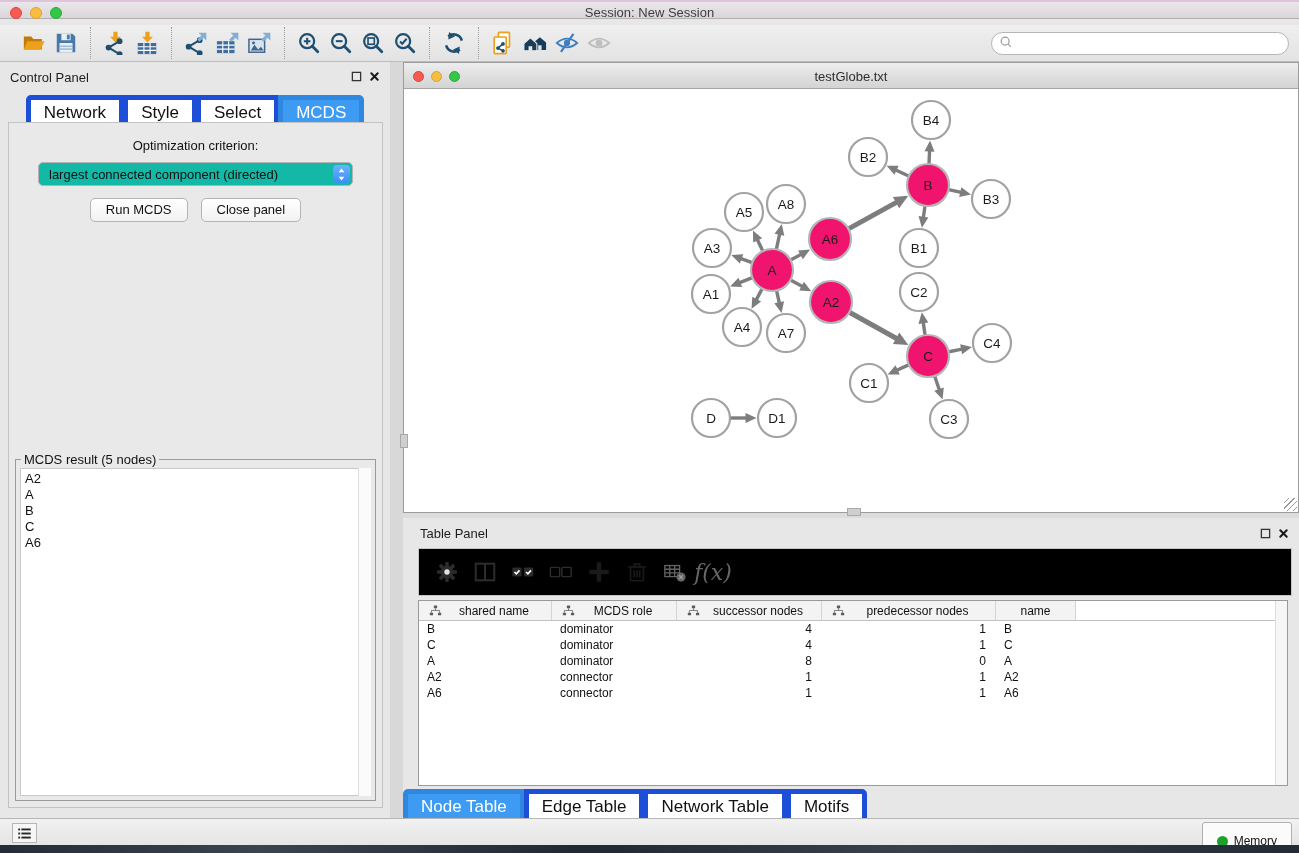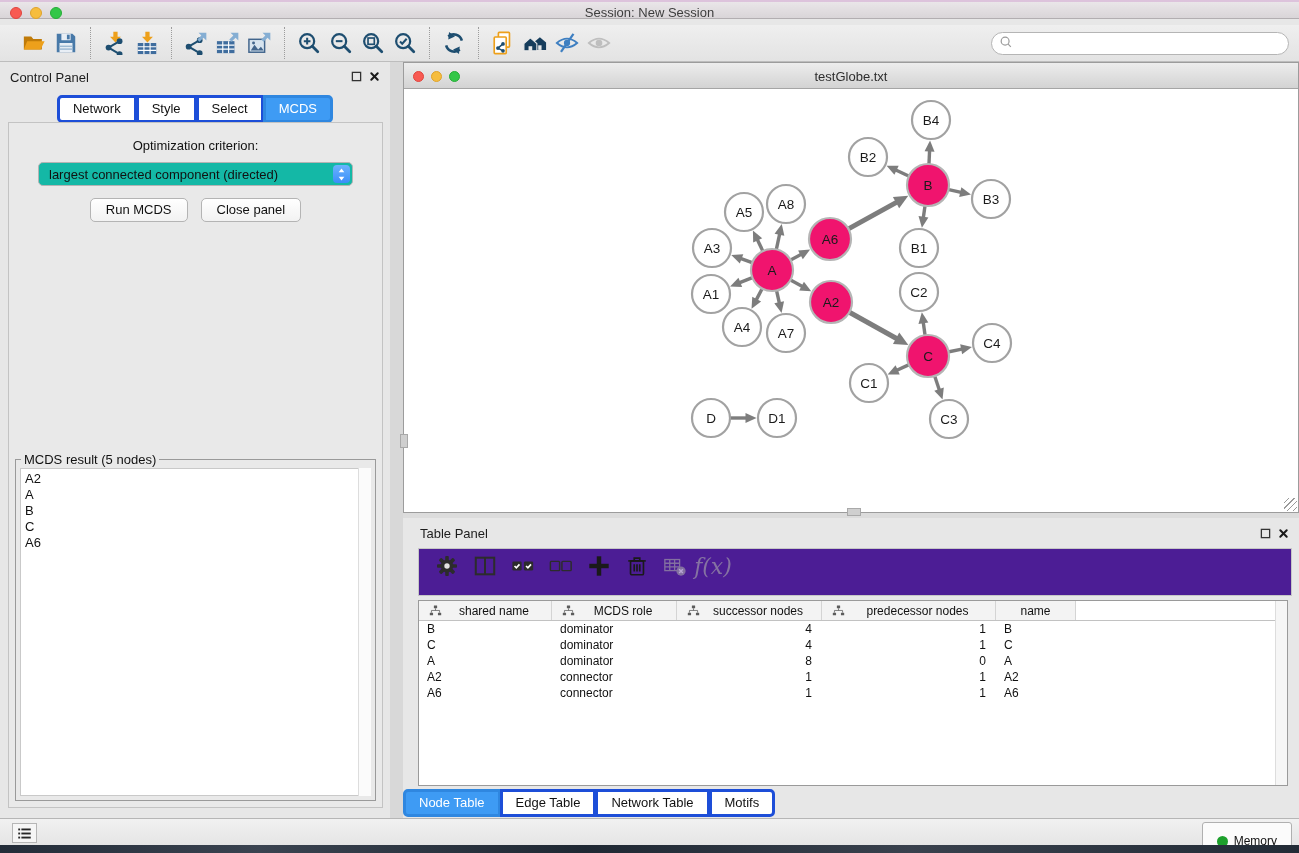--- a/index.html
+++ b/index.html
@@ -33,21 +33,21 @@
   .searchbox input { border:none; outline:none; flex:1; font-size:12px; background:transparent; padding:0 8px 0 4px; }
 
   
   .panel-head-ico { position:absolute; top:0; width:14px; height:14px; display:flex; align-items:center; justify-content:center; }
   .panel-head-ico svg { width:11px; height:11px; }
 
   
   .control-panel { position:absolute; left:0; top:62px; width:390px; height:756px; background:#e7e7e7; }
   .cp-title { position:absolute; left:10px; top:8px; font-size:13px; color:#1d1d1d; }
   .seg-tabs { display:inline-flex; }
-  .seg-tab { font-size:13px; color:#111; background:#fff; border:3px solid #1d4ed8; padding:3px 13px 4px;
+  .seg-tab { font-size:17px; color:#111; background:#fff; border:5px solid #1d4ed8; padding:3px 13px 4px;
     margin-left:-1px; cursor:default; white-space:nowrap; }
   .seg-tab:first-child { border-radius:5px 0 0 5px; margin-left:0; }
   .seg-tab:last-child { border-radius:0 5px 5px 0; }
   .seg-tab.active { background:#3e9bf4; border-color:#2f87e0; color:#fff; }
   .cp-tabs-wrap { position:absolute; left:0; top:33px; width:100%; text-align:center; }
   .cp-body { position:absolute; left:8px; right:7px; top:60px; bottom:10px; background:#e9e9e9; border:1px solid #c3c3c3; }
   .opt-label { margin-top:15px; text-align:center; font-size:13px; color:#111; }
   .dropdown { margin:9px auto 0; width:315px; height:24px; background:#14b8a6; border:1px solid #b4b4b4;
     border-radius:5px; display:flex; align-items:center; position:relative; font-size:13px; color:#111;
     padding-left:10px; }
@@ -76,22 +76,22 @@
   .net-title-text { position:absolute; left:0; right:0; top:6px; text-align:center; font-size:13px; color:#2e2e2e; }
   .net-canvas { position:absolute; left:0; top:26px; right:0; bottom:0; background:#fff; overflow:hidden; }
   .net-handle-left { position:absolute; left:-4px; top:371px; width:8px; height:14px; background:#cfcfcf; border:1px solid #a9a9a9; }
   .net-handle-bottom { position:absolute; left:443px; bottom:-4px; width:14px; height:8px; background:#cfcfcf; border:1px solid #a9a9a9; }
   .resize-grip { position:absolute; right:1px; bottom:1px; width:13px; height:13px;
     background:repeating-linear-gradient(135deg, transparent 0 3px, #9a9a9a 3px 4px); }
 
   
   .table-panel { position:absolute; left:0; top:456px; width:896px; height:300px; background:#e7e7e7; }
   .tp-title { position:absolute; left:17px; top:8px; font-size:13px; color:#1d1d1d; }
-  .tp-toolbar { position:absolute; left:15px; right:7px; top:30px; height:48px; background:#4c1d95;
-    border:1px solid #c6c6c6; display:flex; padding-left:9px; }
+  .tp-toolbar { position:absolute; left:15px; right:7px; top:30px; height:48px; background:#000000;
+    border:1px solid #c6c6c6; display:flex; align-items:center; padding-left:9px; }
   .tp-btn { width:38px; height:34px; display:flex; align-items:center; justify-content:center; cursor:default; }
   .tp-btn svg { width:24px; height:24px; }
   .tp-btn.disabled { opacity:.6; }
   .fx-label { font-size:22px; font-style:italic; color:#ababab; font-family:"DejaVu Serif", serif; }
   .tp-table { position:absolute; left:15px; top:82px; width:870px; height:186px; background:#fff; border:1px solid #9a9a9a; overflow:hidden; }
   .tp-header { display:flex; height:20px; border-bottom:1px solid #c2c2c2; }
   .tp-hcell { background:#f3f3f3; border-right:1px solid #d4d4d4; display:flex; align-items:center; font-size:12px; color:#111; }
   .tp-hcell svg { width:13px; height:12px; margin-left:5px; flex:none; }
   .tp-hcell .hlabel { flex:1; text-align:center; padding:0 4px; }
   .tp-row { display:flex; height:16px; align-items:center; font-size:12px; color:#111; }

